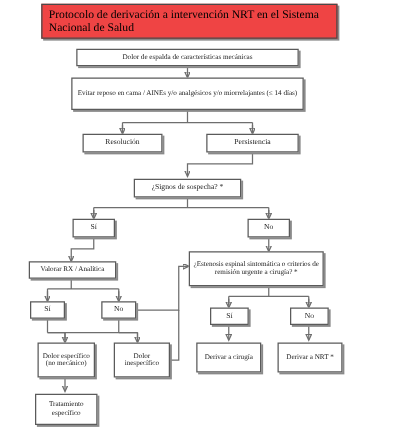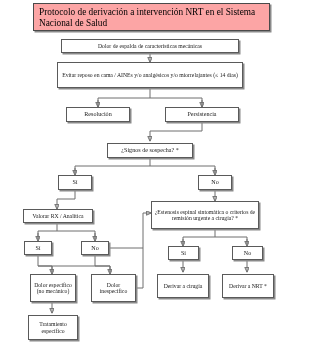--- a/index.html
+++ b/index.html
@@ -27,21 +27,21 @@
     line-height:1.08;
     color:#1a1a1a;
     font-family:"Liberation Serif","DejaVu Serif",serif;
     z-index:3;
     padding:1px 2px;
     white-space:pre-line;
   }
   .title-box{
     position:absolute;
     box-sizing:border-box;
-    background:#fca5a5;
+    background:#ef4444;
     border:1px solid #4a4a4a;
     box-shadow:1.5px 1.5px 0 0 #8a8a8a;
     text-align:left;
     line-height:1.22;
     color:#000;
     padding:3px 5px;
     font-size:9.3px;
     z-index:3;
   }
   svg.links{

